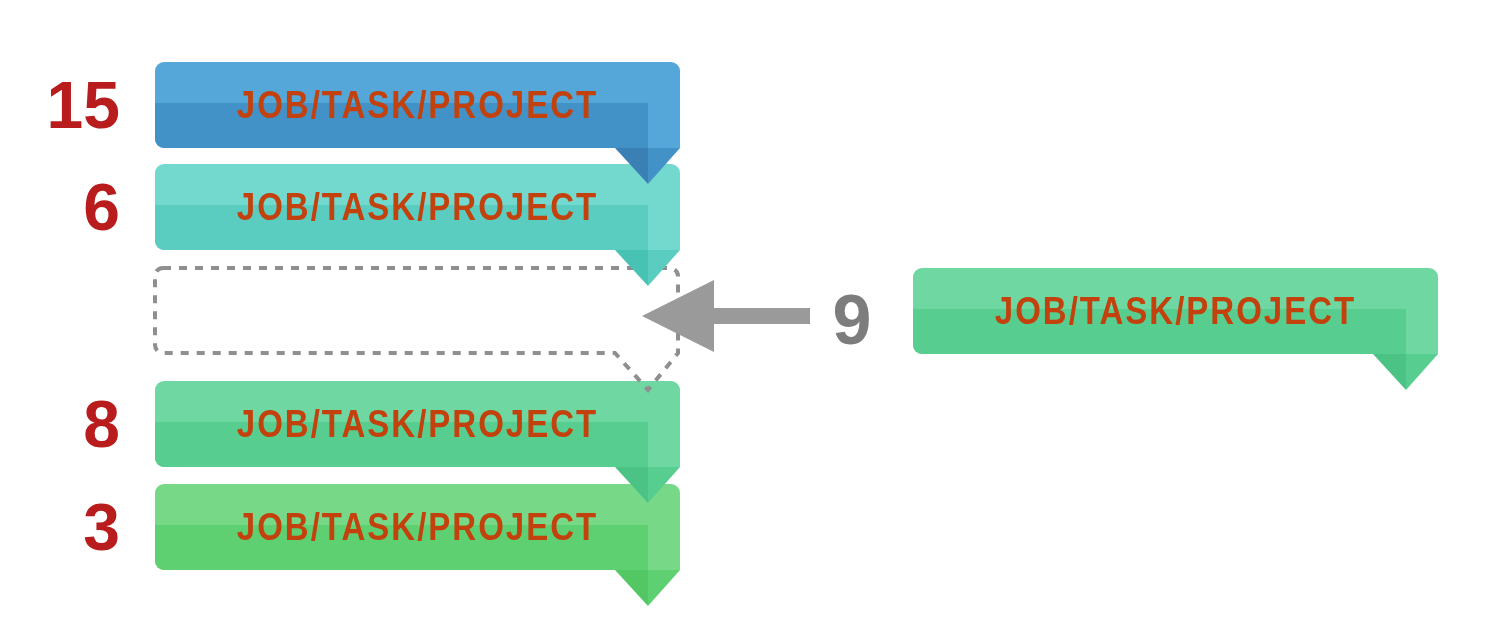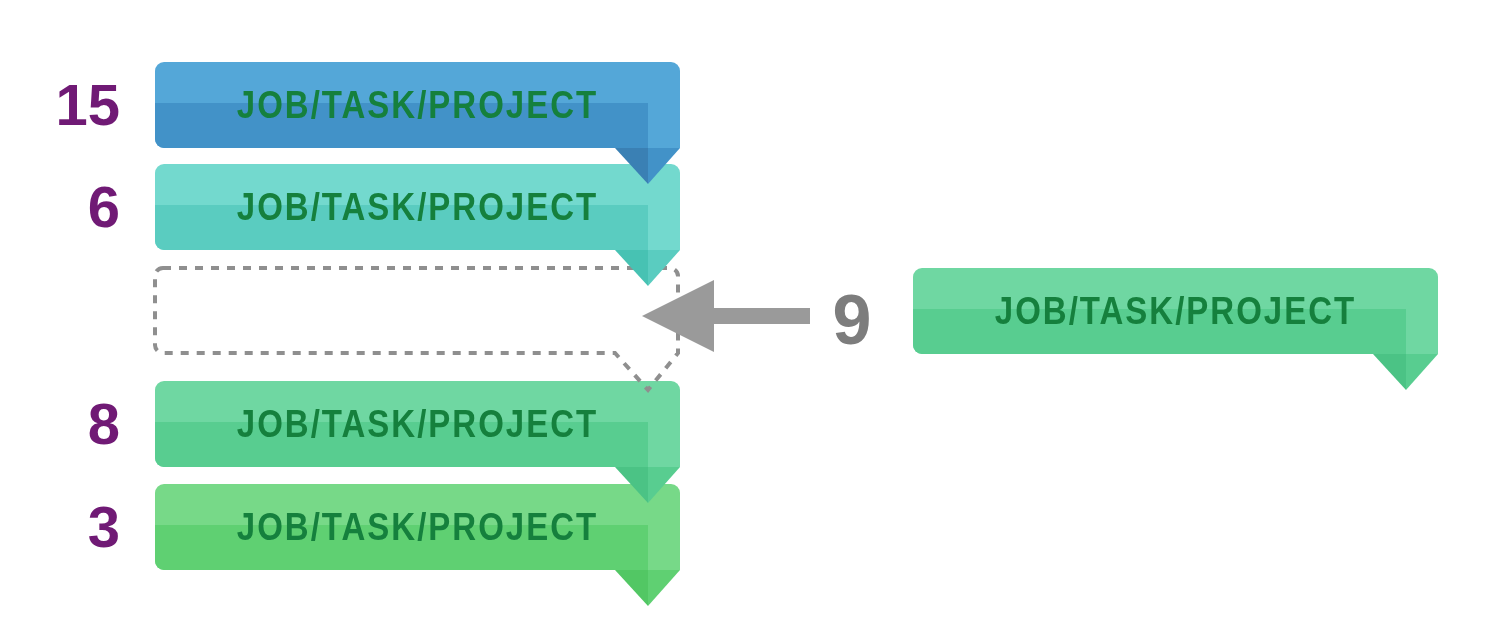--- a/index.html
+++ b/index.html
@@ -5,27 +5,27 @@
   html,body{margin:0;padding:0;background:#ffffff;}
   .canvas{
     position:relative;width:1500px;height:644px;background:#ffffff;
     overflow:hidden;font-family:"Liberation Sans",sans-serif;
   }
   .banner{position:absolute;width:525px;height:122px;}
   .banner svg{display:block;width:525px;height:122px;}
   .banner .banner-label{
     position:absolute;left:0;top:0;width:525px;height:86px;
     display:flex;align-items:center;justify-content:center;
-    color:#15803d;font-weight:bold;font-size:33px;letter-spacing:2px;
+    color:#c2410c;font-weight:bold;font-size:33px;letter-spacing:2px;
     white-space:nowrap;
   }
   .banner .banner-label span{display:inline-block;transform:scaleY(1.15);}
   .num{
     position:absolute;left:20px;width:100px;height:80px;line-height:80px;
-    text-align:right;font-weight:bold;font-size:58px;color:#701a75;
+    text-align:right;font-weight:bold;font-size:66px;color:#b91c1c;
   }
   .num-incoming{
     position:absolute;left:810px;top:280px;width:84px;height:80px;line-height:80px;
     text-align:center;font-weight:bold;font-size:70px;color:#7d7d7d;z-index:60;
   }
   .placeholder{position:absolute;left:152px;top:265px;width:529px;height:131px;z-index:40;}
   .arrow{position:absolute;left:640px;top:278px;width:172px;height:78px;z-index:42;}
   .z50{z-index:50}.z45{z-index:45}.z30{z-index:30}.z25{z-index:25}.z20{z-index:20}
 </style>
 </head>

